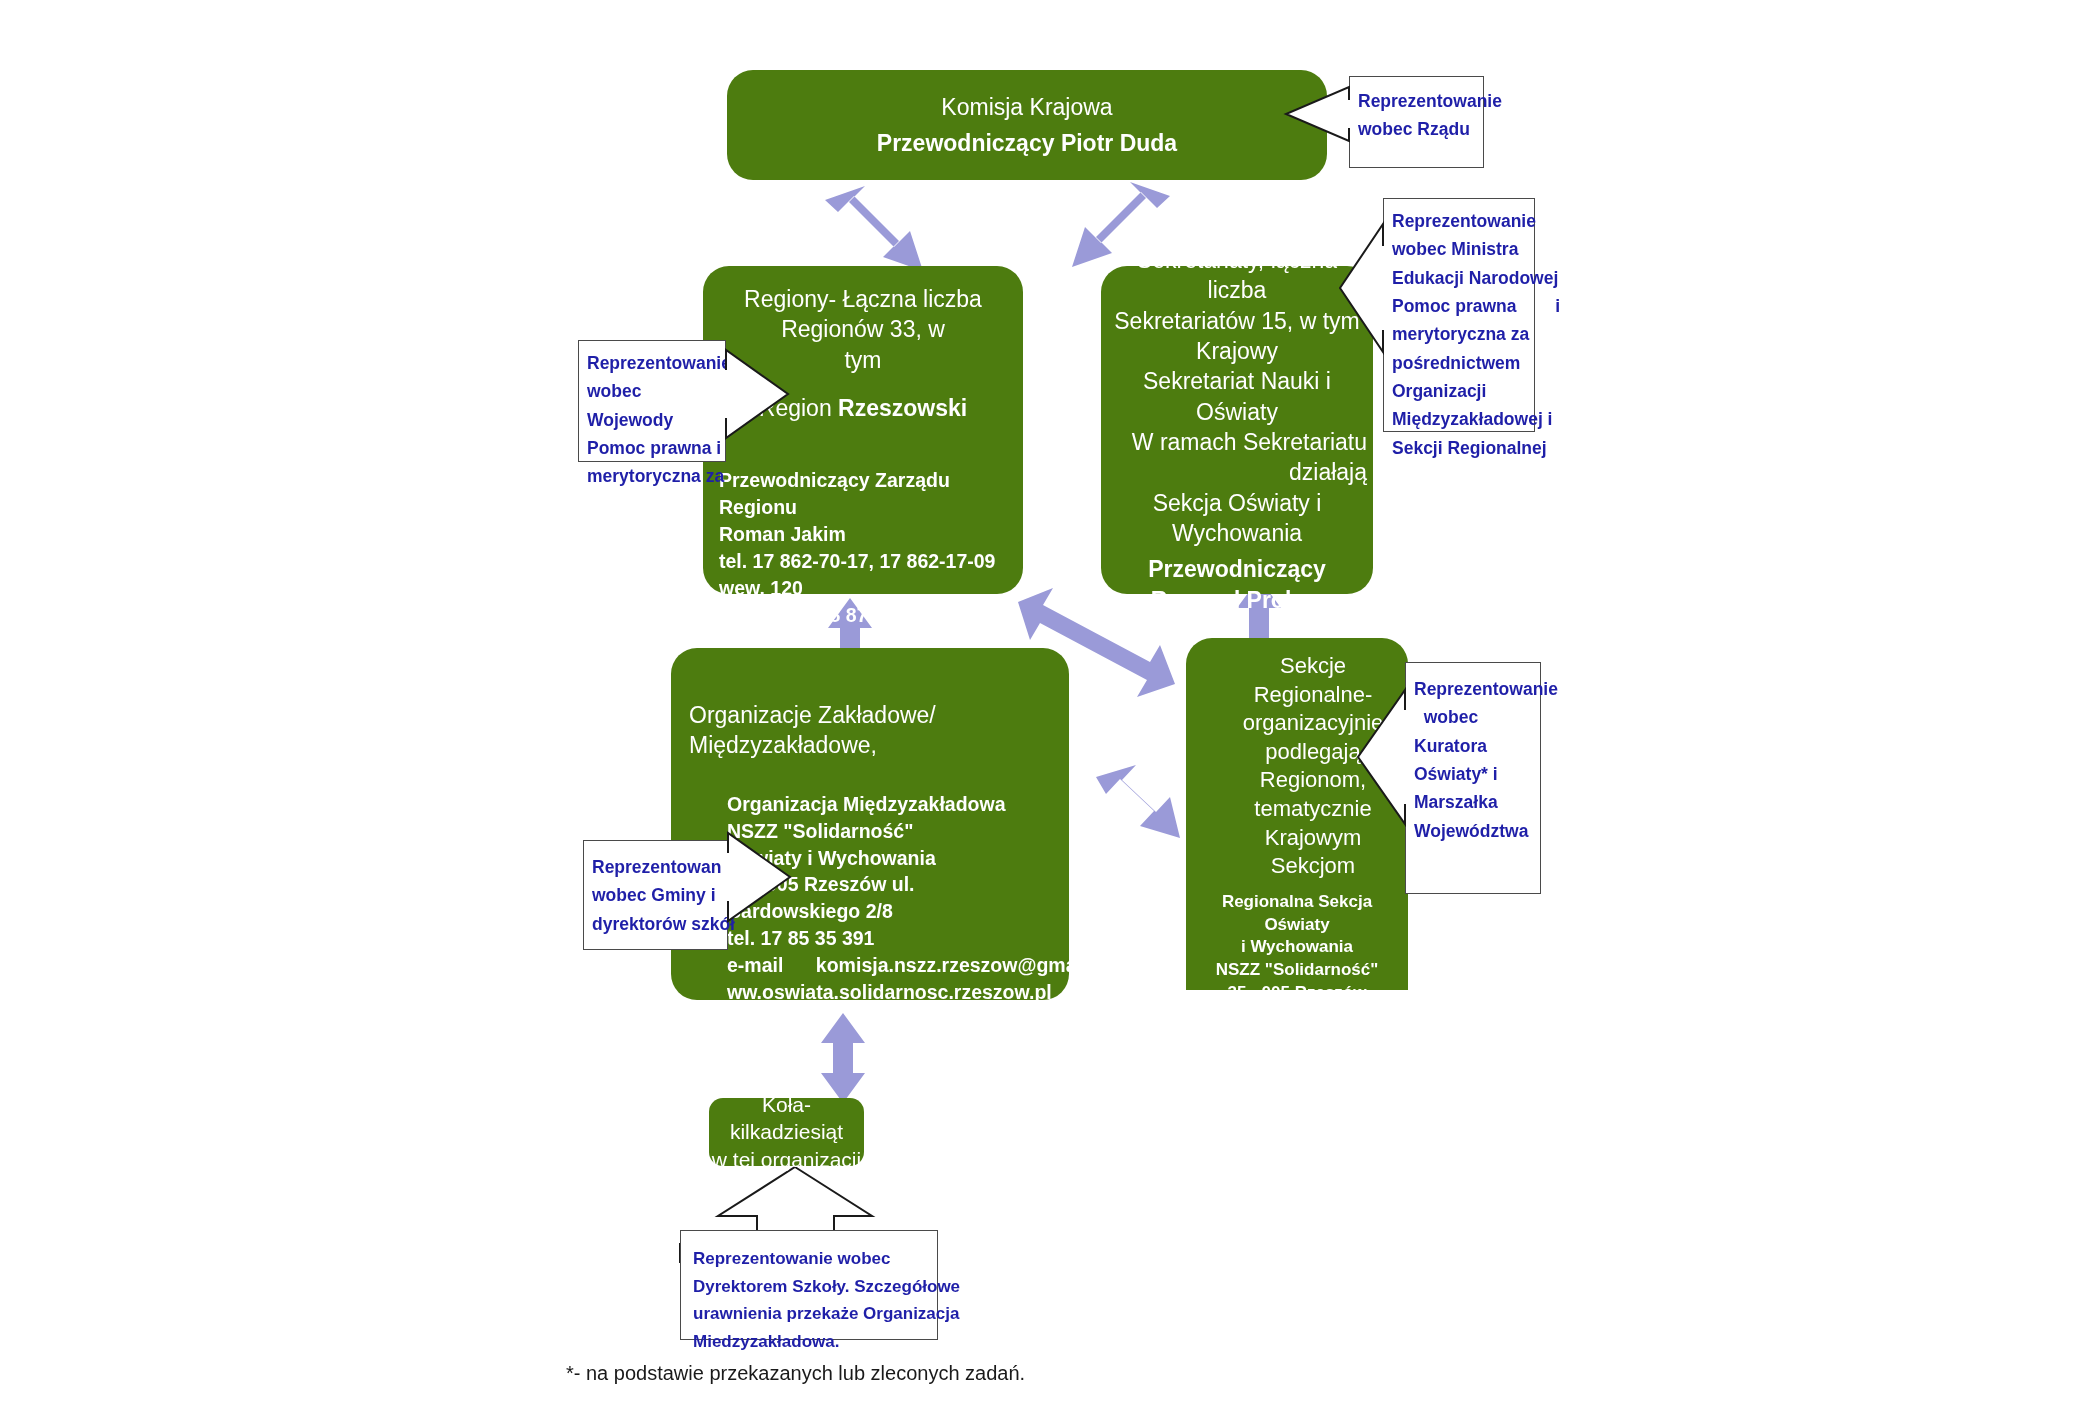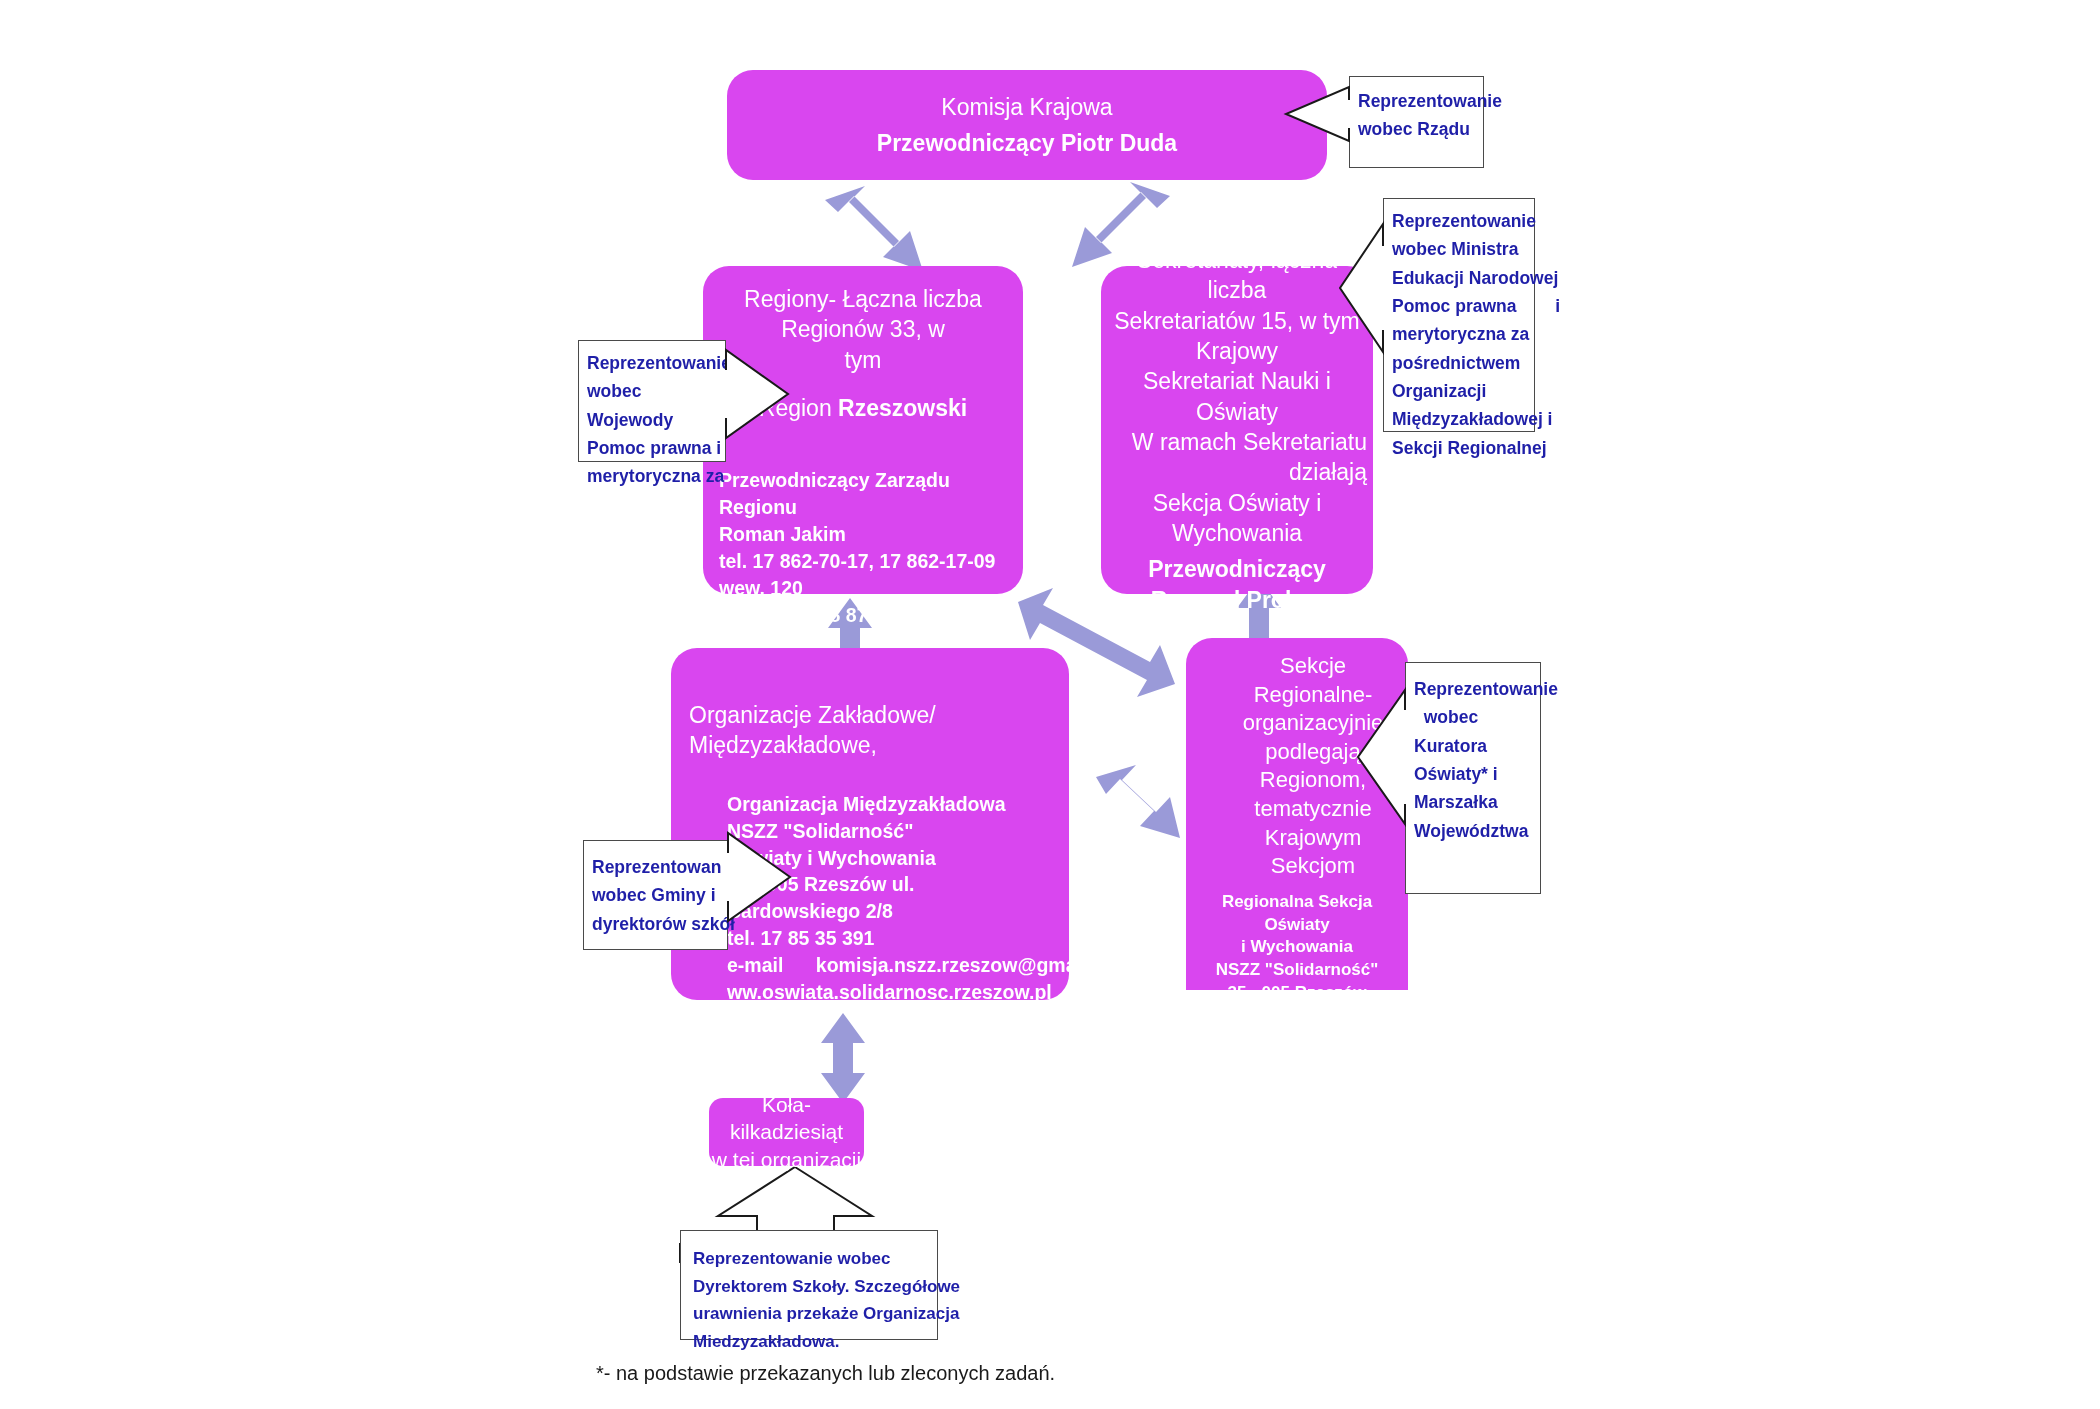--- a/index.html
+++ b/index.html
@@ -2,21 +2,21 @@
 <html><head>
 <meta charset="utf-8">
 <style>
   html,body{margin:0;padding:0;background:#ffffff;}
   body{width:2100px;height:1409px;position:relative;overflow:hidden;
        font-family:"Liberation Sans","DejaVu Sans",sans-serif;}
 
   .canvas{position:absolute;left:0;top:0;width:2100px;height:1409px;}
 
   
-  .bbox{position:absolute;background:#d946ef;color:#ffffff;border-radius:26px;
+  .bbox{position:absolute;background:#4d7c0f;color:#ffffff;border-radius:26px;
         box-sizing:border-box;}
   .bbox.sq-bottom{border-bottom-left-radius:0;border-bottom-right-radius:0;}
   .bbox .ctr{text-align:center;}
   .bbox .lead{font-size:23px;line-height:1.32;font-weight:400;}
   .bbox .lead-b{font-size:23px;line-height:1.32;font-weight:700;}
   .bbox .det{font-size:19.5px;line-height:1.38;font-weight:700;text-align:left;}
   .bbox .det-sm{font-size:17px;line-height:1.34;font-weight:700;text-align:center;}
 
   
   .cbox{position:absolute;background:#ffffff;border:1.6px solid #4a4a4a;
@@ -224,15 +224,15 @@
     <rect x="1404" y="710" width="6" height="94" fill="#ffffff" stroke="none"></rect>
   </svg>
 
   <div class="cbox" style="left:680px;top:1230px;width:258px;height:110px;padding:14px 0 0 12px;">
     <div class="ln" style="font-size:17px;">Reprezentowanie wobec</div>
     <div class="ln" style="font-size:17px;">Dyrektorem Szkoły. Szczegółowe</div>
     <div class="ln" style="font-size:17px;">urawnienia przekaże Organizacja</div>
     <div class="ln" style="font-size:17px;">Miedzyzakładowa.</div>
   </div>
 
-  <div class="footnote" style="left:596px;top:1362px;">*- na podstawie przekazanych lub zleconych zadań.</div>
+  <div class="footnote" style="left:566px;top:1362px;">*- na podstawie przekazanych lub zleconych zadań.</div>
 
 </div>
 
 </body></html>

